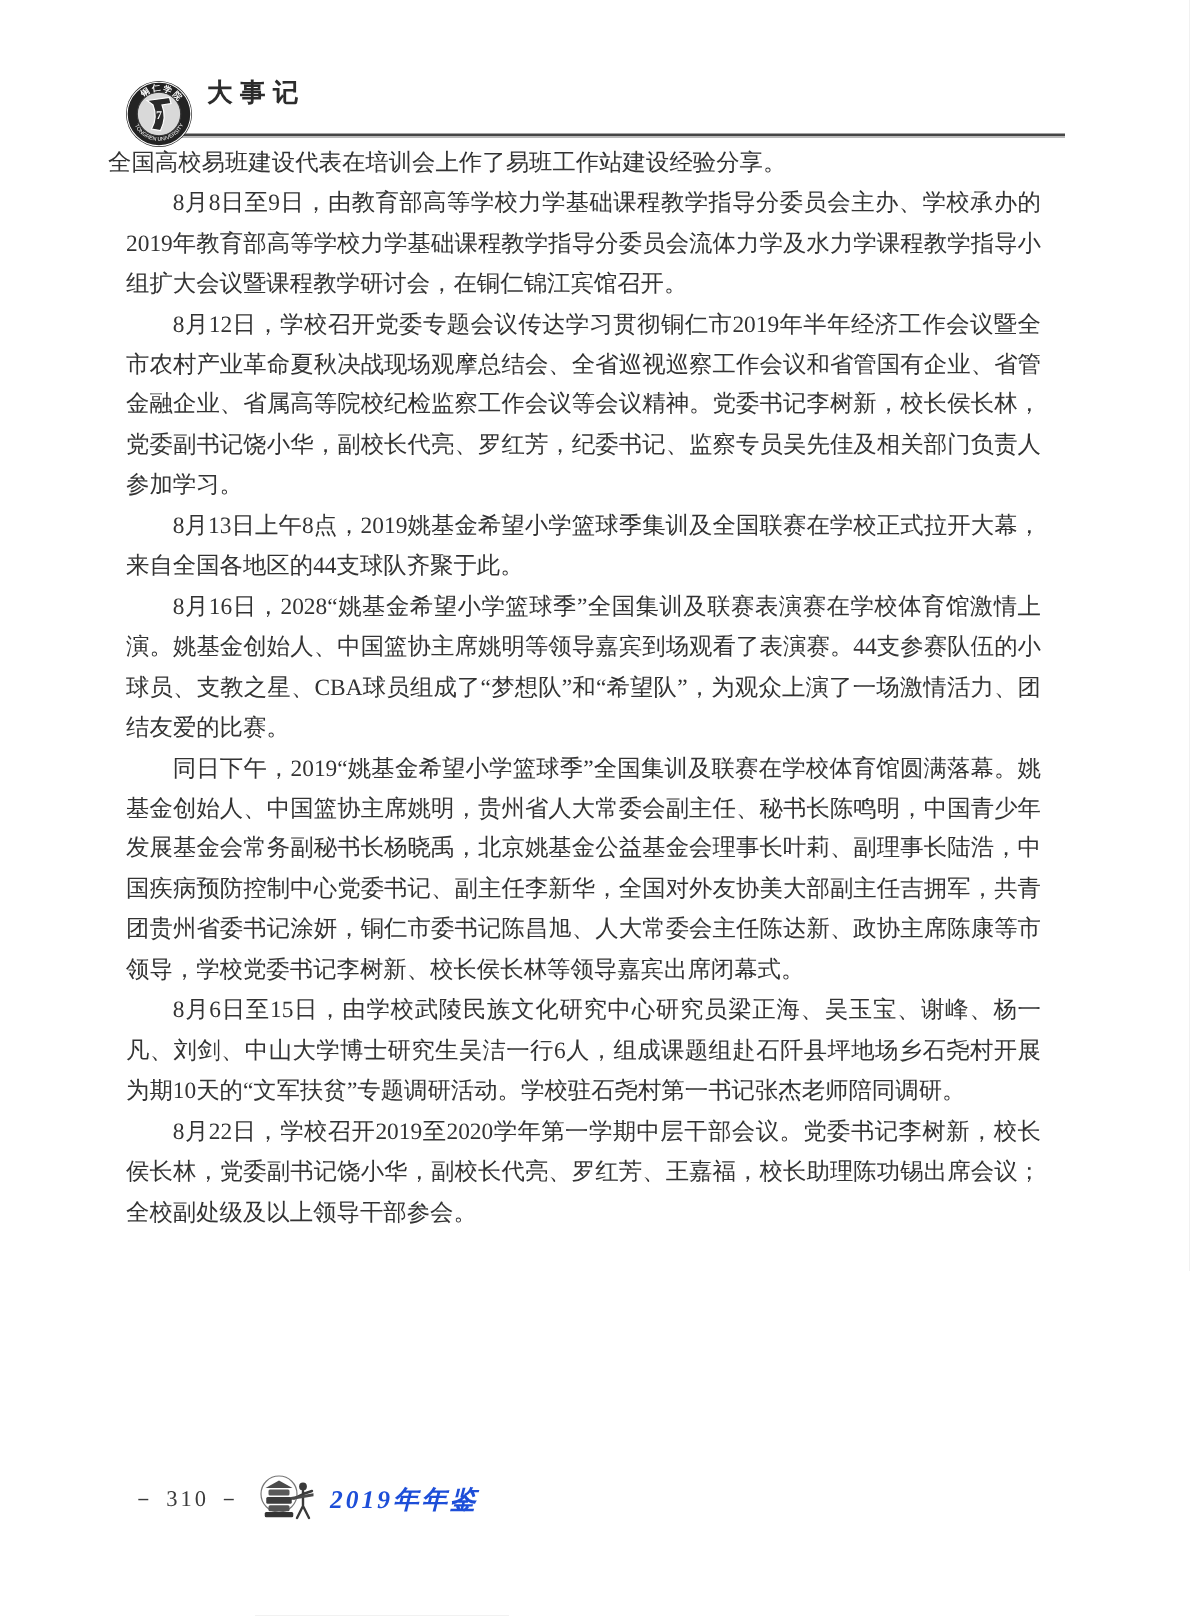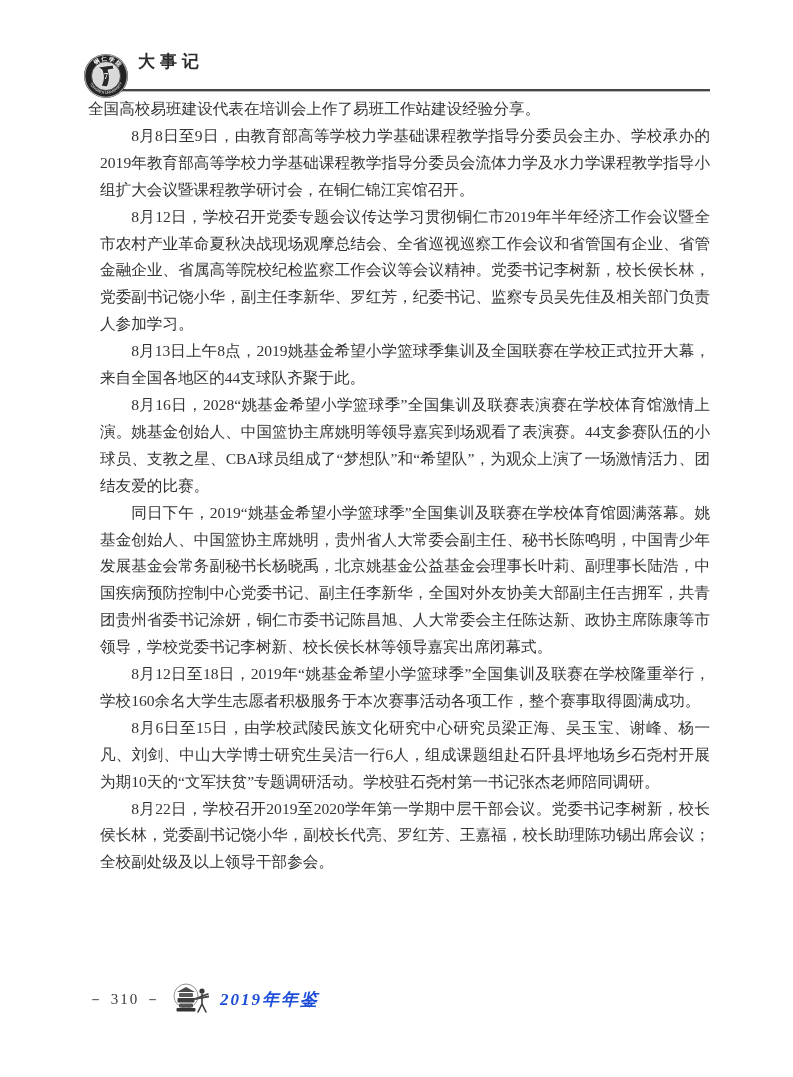--- a/index.html
+++ b/index.html
@@ -47,21 +47,21 @@
     bottom: 19px;
     font-size: 17px;
     font-weight: 600;
     letter-spacing: 5px;
     color: #2c2c2c;
   }
   
   .body-text {
     position: absolute;
     top: 96px;
-    left: 88px;
+    left: 72px;
     width: 622px;
     font-size: 15.6px;
     line-height: 26.9px;
     text-align: justify;
     color: #333333;
   }
   .body-text p {
     margin: 0;
     padding: 0;
   }
@@ -123,25 +123,24 @@
 
       <path d="M 15 14 L 30 12 L 31 16 L 25 17 C 27 22 27 28 24 34 L 18 33 C 21 28 21 22 19 17 Z" fill="#2a2a2a" stroke="#ffffff" stroke-width="0.8"></path>
       <text x="23" y="26" font-size="8" fill="#ffffff" text-anchor="middle" font-family="'Liberation Serif',serif" font-weight="bold">7</text>
     </svg>
     <div class="header-title">大事记</div>
   </div>
 
   <div class="body-text">
     <p class="noindent">全国高校易班建设代表在培训会上作了易班工作站建设经验分享。</p>
     <p class="indent">8月8日至9日，由教育部高等学校力学基础课程教学指导分委员会主办、学校承办的2019年教育部高等学校力学基础课程教学指导分委员会流体力学及水力学课程教学指导小组扩大会议暨课程教学研讨会，在铜仁锦江宾馆召开。</p>
-    <p class="indent">8月12日，学校召开党委专题会议传达学习贯彻铜仁市2019年半年经济工作会议暨全市农村产业革命夏秋决战现场观摩总结会、全省巡视巡察工作会议和省管国有企业、省管金融企业、省属高等院校纪检监察工作会议等会议精神。党委书记李树新，校长侯长林，党委副书记饶小华，副主任李新华、罗红芳，纪委书记、监察专员吴先佳及相关部门负责人参加学习。</p>
+    <p class="indent">8月12日，学校召开党委专题会议传达学习贯彻铜仁市2019年半年经济工作会议暨全市农村产业革命夏秋决战现场观摩总结会、全省巡视巡察工作会议和省管国有企业、省管金融企业、省属高等院校纪检监察工作会议等会议精神。党委书记李树新，校长侯长林，党委副书记饶小华，副校长代亮、罗红芳，纪委书记、监察专员吴先佳及相关部门负责人参加学习。</p>
     <p class="indent">8月13日上午8点，2019姚基金希望小学篮球季集训及全国联赛在学校正式拉开大幕，来自全国各地区的44支球队齐聚于此。</p>
     <p class="indent">8月16日，2028“姚基金希望小学篮球季”全国集训及联赛表演赛在学校体育馆激情上演。姚基金创始人、中国篮协主席姚明等领导嘉宾到场观看了表演赛。44支参赛队伍的小球员、支教之星、CBA球员组成了“梦想队”和“希望队”，为观众上演了一场激情活力、团结友爱的比赛。</p>
     <p class="indent">同日下午，2019“姚基金希望小学篮球季”全国集训及联赛在学校体育馆圆满落幕。姚基金创始人、中国篮协主席姚明，贵州省人大常委会副主任、秘书长陈鸣明，中国青少年发展基金会常务副秘书长杨晓禹，北京姚基金公益基金会理事长叶莉、副理事长陆浩，中国疾病预防控制中心党委书记、副主任李新华，全国对外友协美大部副主任吉拥军，共青团贵州省委书记涂妍，铜仁市委书记陈昌旭、人大常委会主任陈达新、政协主席陈康等市领导，学校党委书记李树新、校长侯长林等领导嘉宾出席闭幕式。</p>
-    <p class="indent">8月12日至18日，2019年“姚基金希望小学篮球季”全国集训及联赛在学校隆重举行，学校160余名大学生志愿者积极服务于本次赛事活动各项工作，整个赛事取得圆满成功。</p>
     <p class="indent">8月6日至15日，由学校武陵民族文化研究中心研究员梁正海、吴玉宝、谢峰、杨一凡、刘剑、中山大学博士研究生吴洁一行6人，组成课题组赴石阡县坪地场乡石尧村开展为期10天的“文军扶贫”专题调研活动。学校驻石尧村第一书记张杰老师陪同调研。</p>
     <p class="indent">8月22日，学校召开2019至2020学年第一学期中层干部会议。党委书记李树新，校长侯长林，党委副书记饶小华，副校长代亮、罗红芳、王嘉福，校长助理陈功锡出席会议；全校副处级及以上领导干部参会。</p>
   </div>
 
   <div class="footer">
     <span class="page-number">－ 310 －</span>
     <svg class="yearbook-icon" viewBox="0 0 38 34">
 
       <circle cx="14" cy="14" r="12" fill="none" stroke="#777" stroke-width="0.8"></circle>
       <path d="M 5 10 L 14 5 L 23 10 Z" fill="#4a4a4a"></path>

